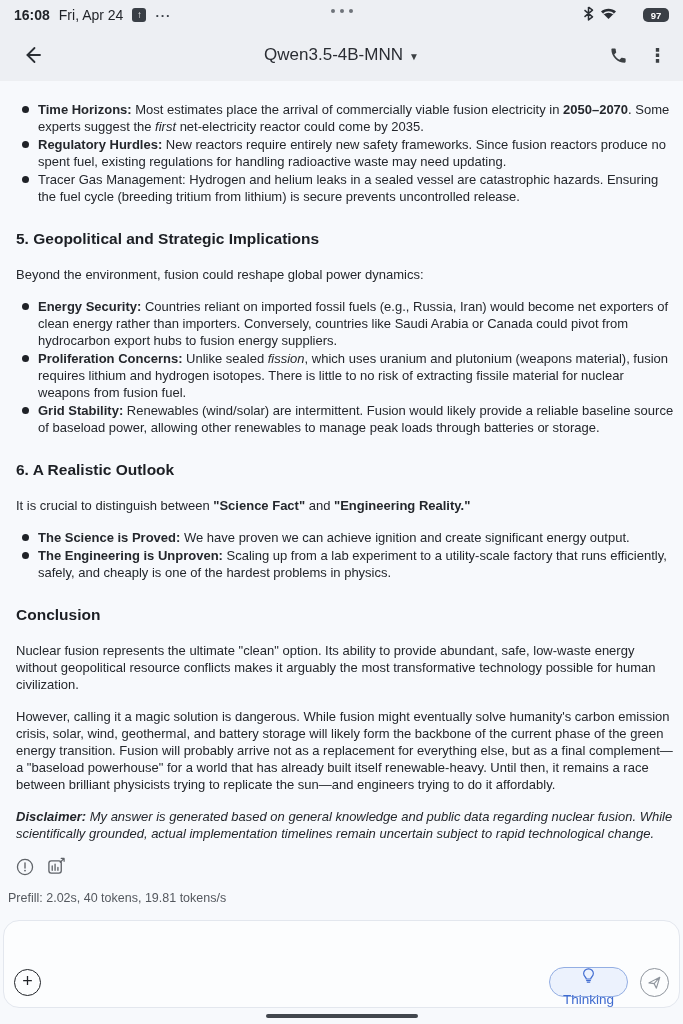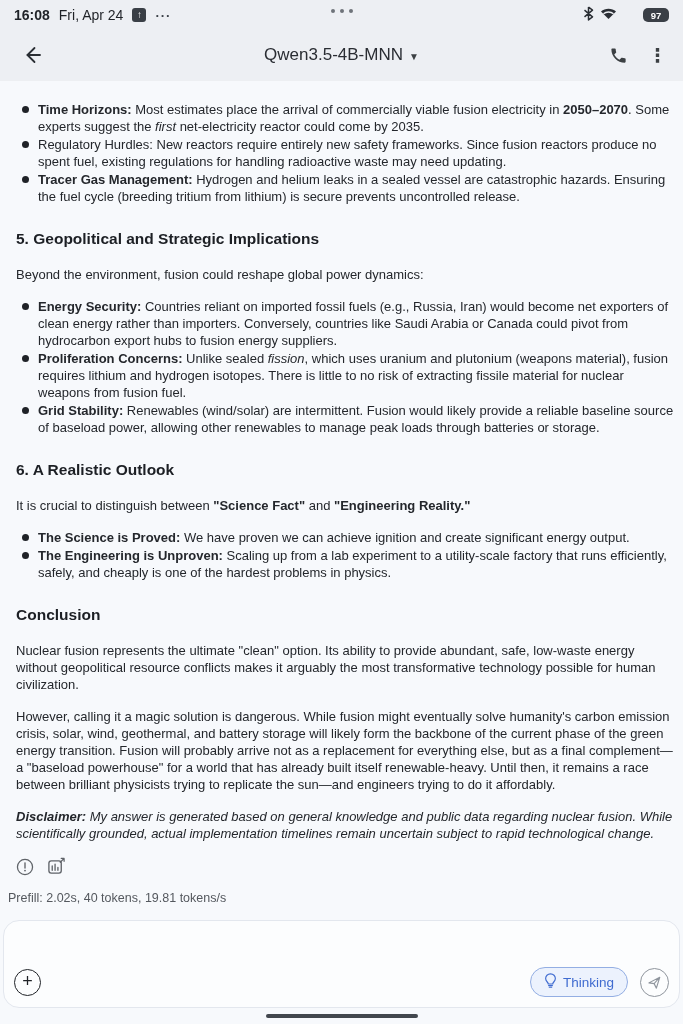--- a/index.html
+++ b/index.html
@@ -50,21 +50,21 @@
   .composer{position:absolute;left:3px;right:3px;bottom:16px;height:88px;background:#fcfdfe;
     border:1px solid #e3e7ee;border-radius:16px;padding:10px 12px;}
   .composer input{width:100%;border:none;outline:none;background:transparent;
     font-family:"Liberation Sans","DejaVu Sans",sans-serif;font-size:14px;color:#24272c;}
   .composer input::placeholder{color:#b9bfc9;}
   .composer-row{position:absolute;left:10px;right:10px;bottom:10px;display:flex;align-items:center;}
   .plus-btn{width:27px;height:27px;border:1.7px solid #1f2227;border-radius:50%;
     display:flex;align-items:center;justify-content:center;cursor:pointer;background:transparent;}
   .plus-btn span{font-size:18px;line-height:1;color:#1f2227;margin-top:-2px;}
   .thinking-pill{margin-left:auto;height:30px;border:1.3px solid #93aee3;background:#ecf2fd;border-radius:15px;
-    display:flex;align-items:center;gap:6px;padding:0 13px;color:#3f6bd0;font-size:13.5px;cursor:pointer;}
+    display:flex;align-items:center;gap:6px;padding:0 13px;color:#3f6bd0;font-size:13.5px;cursor:pointer;flex-direction:column;}
   .send-btn{width:29px;height:29px;border:1.6px solid #8f959d;border-radius:50%;margin-left:12px;
     display:flex;align-items:center;justify-content:center;cursor:pointer;background:transparent;}
   
   .home-indicator{position:absolute;left:50%;transform:translateX(-50%);bottom:6px;
     width:152px;height:4px;border-radius:2px;background:#42474e;cursor:pointer;}
 </style>
 </head>
 <body>
 
 <div class="screen">
@@ -124,25 +124,25 @@
 
   <div class="content">
     <div id="message-body">
         <div class="blist">
           <div class="bitem">
             <span class="dot"></span>
             <span class="btext"><span style="font-weight: 700;">Time Horizons: </span><span>Most estimates place the arrival of commercially viable fusion electricity in </span><span style="font-weight: 700;">2050–2070</span><span>. Some experts suggest the </span><span style="font-style: italic;">first</span><span> net-electricity reactor could come by 2035.</span></span>
           </div>
           <div class="bitem">
             <span class="dot"></span>
-            <span class="btext"><span style="font-weight: 400;">Regulatory Hurdles: </span><span>New reactors require entirely new safety frameworks. Since fusion reactors produce no spent fuel, existing regulations for handling radioactive waste may need updating.</span></span>
-          </div>
-          <div class="bitem">
-            <span class="dot"></span>
-            <span class="btext"><span style="font-weight: 700;">Tracer Gas Management: </span><span>Hydrogen and helium leaks in a sealed vessel are catastrophic hazards. Ensuring the fuel cycle (breeding tritium from lithium) is secure prevents uncontrolled release.</span></span>
+            <span class="btext"><span style="font-weight: 700;">Regulatory Hurdles: </span><span>New reactors require entirely new safety frameworks. Since fusion reactors produce no spent fuel, existing regulations for handling radioactive waste may need updating.</span></span>
+          </div>
+          <div class="bitem">
+            <span class="dot"></span>
+            <span class="btext"><span style="font-weight: 400;">Tracer Gas Management: </span><span>Hydrogen and helium leaks in a sealed vessel are catastrophic hazards. Ensuring the fuel cycle (breeding tritium from lithium) is secure prevents uncontrolled release.</span></span>
           </div>
         </div>
         <div class="h2">5. Geopolitical and Strategic Implications</div>
         <div class="para"><span>Beyond the environment, fusion could reshape global power dynamics:</span></div>
         <div class="blist">
           <div class="bitem">
             <span class="dot"></span>
             <span class="btext"><span style="font-weight: 700;">Energy Security: </span><span>Countries reliant on imported fossil fuels (e.g., Russia, Iran) would become net exporters of clean energy rather than importers. Conversely, countries like Saudi Arabia or Canada could pivot from hydrocarbon export hubs to fusion energy suppliers.</span></span>
           </div>
           <div class="bitem">

